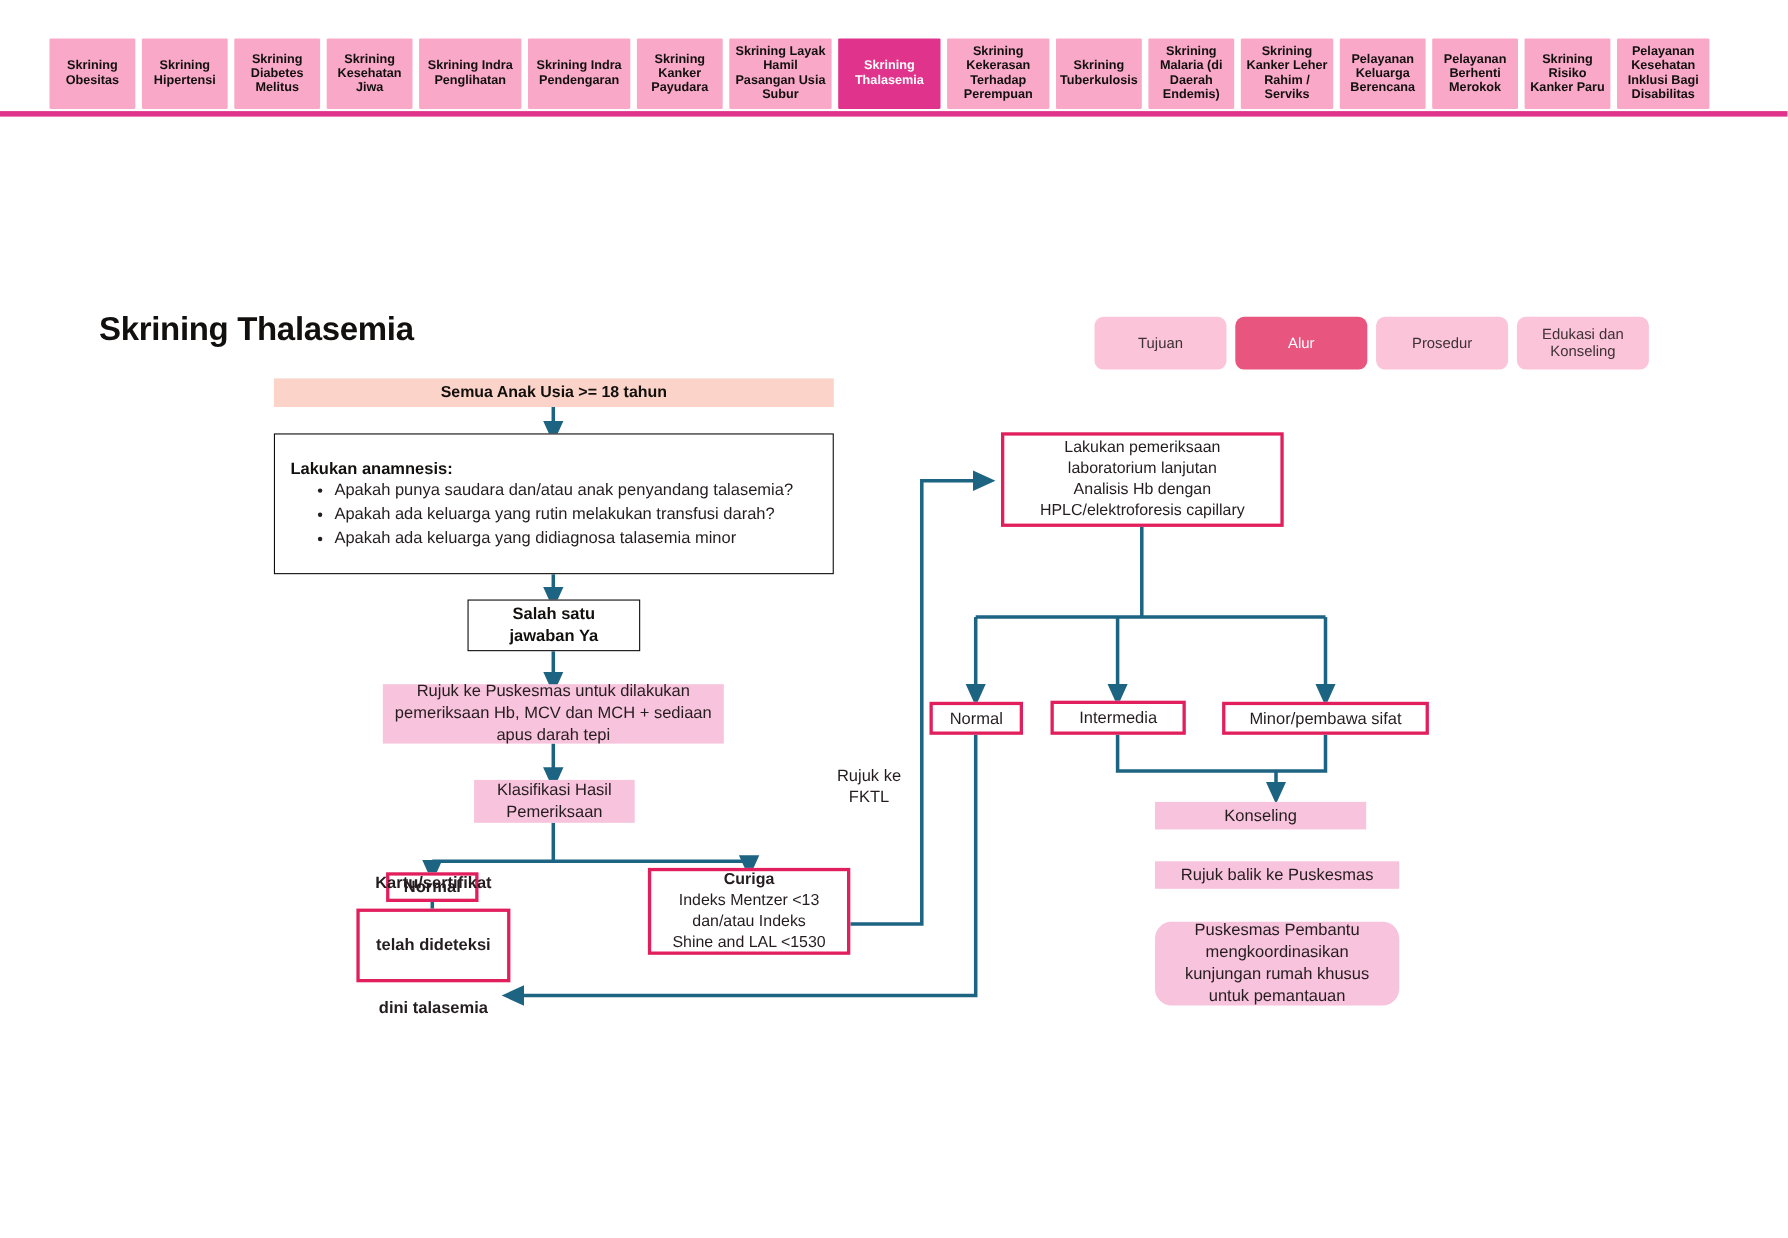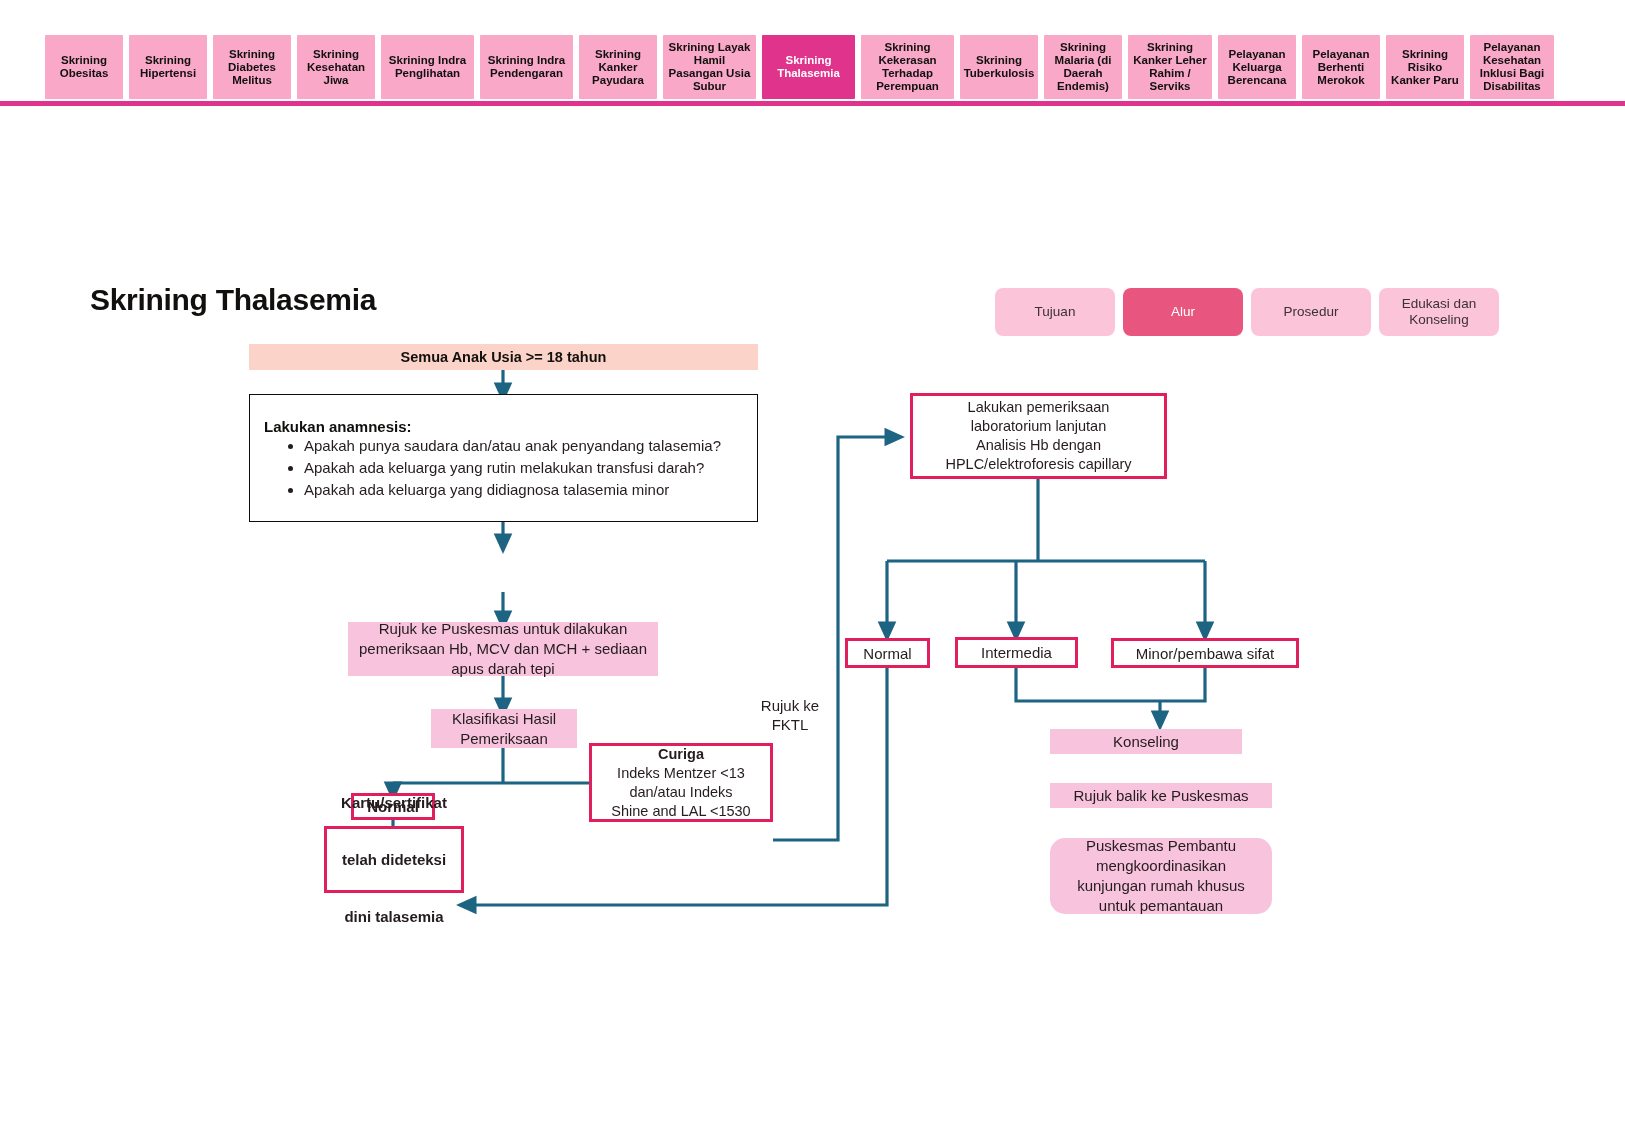--- a/index.html
+++ b/index.html
@@ -208,35 +208,39 @@
     <div class="anam-inner">
       <div class="anam-title">Lakukan anamnesis:</div>
       <ul class="anam-list">
         <li>Apakah punya saudara dan/atau anak penyandang talasemia?</li>
         <li>Apakah ada keluarga yang rutin melakukan transfusi darah?</li>
         <li>Apakah ada keluarga yang didiagnosa talasemia minor</li>
       </ul>
     </div>
   </div>
 
+  <div class="node n-white-black bold" style="left:425px;top:545px;width:157px;height:47px;font-size:15px;line-height:20px;flex-direction:column;">
+    <span>Salah satu</span>
+    <span>jawaban Ya</span>
+  </div>
 
   <div class="node n-pink" style="left:348px;top:622px;width:310px;height:54px;padding:16px 8px;">
     <span>Rujuk ke Puskesmas untuk dilakukan pemeriksaan Hb, MCV dan MCH + sediaan apus darah tepi</span>
   </div>
 
   <div class="node n-pink" style="left:431px;top:709px;width:146px;height:39px;flex-direction:column;">
     <span>Klasifikasi Hasil</span>
     <span>Pemeriksaan</span>
   </div>
 
   <div class="node n-white-crimson bold" style="left:351px;top:793px;width:84px;height:27px;font-size:15px;">
     <span>Normal</span>
   </div>
 
-  <div class="node n-white-crimson" style="left:589px;top:743px;width:184px;height:79px;flex-direction:column;font-size:14.5px;line-height:19px;justify-content:center;">
+  <div class="node n-white-crimson" style="left:589px;top:789px;width:184px;height:79px;flex-direction:column;font-size:14.5px;line-height:19px;justify-content:center;">
     <span class="bold">Curiga</span>
     <span>Indeks Mentzer &lt;13</span>
     <span>dan/atau Indeks</span>
     <span>Shine and LAL &lt;1530</span>
   </div>
 
   <div class="node n-white-crimson bold" style="left:324px;top:826px;width:140px;height:67px;flex-direction:column;font-size:15px;line-height:21px;gap:36px;">
     <span>Kartu/sertifikat</span>
     <span>telah dideteksi</span>
     <span>dini talasemia</span>

